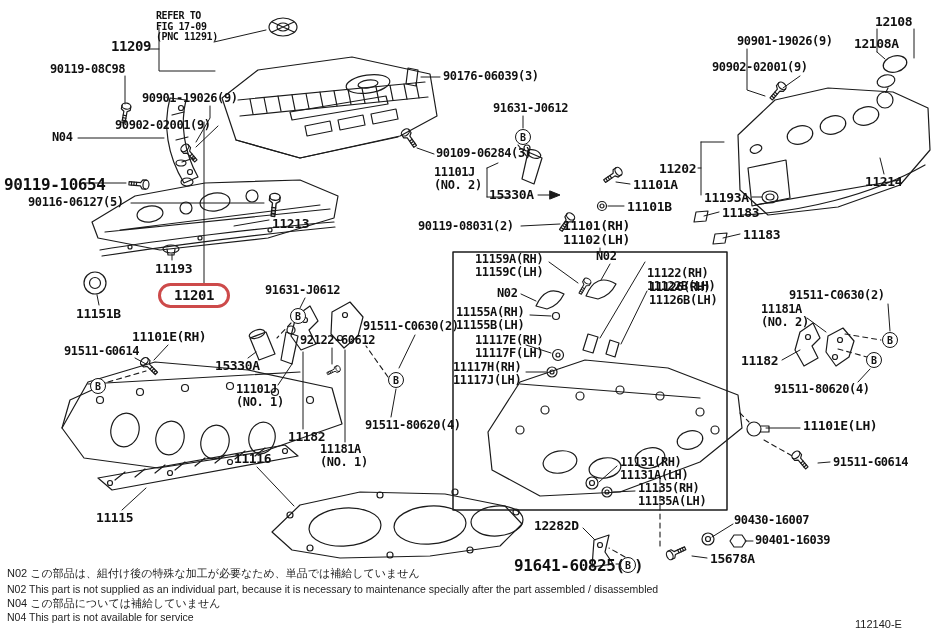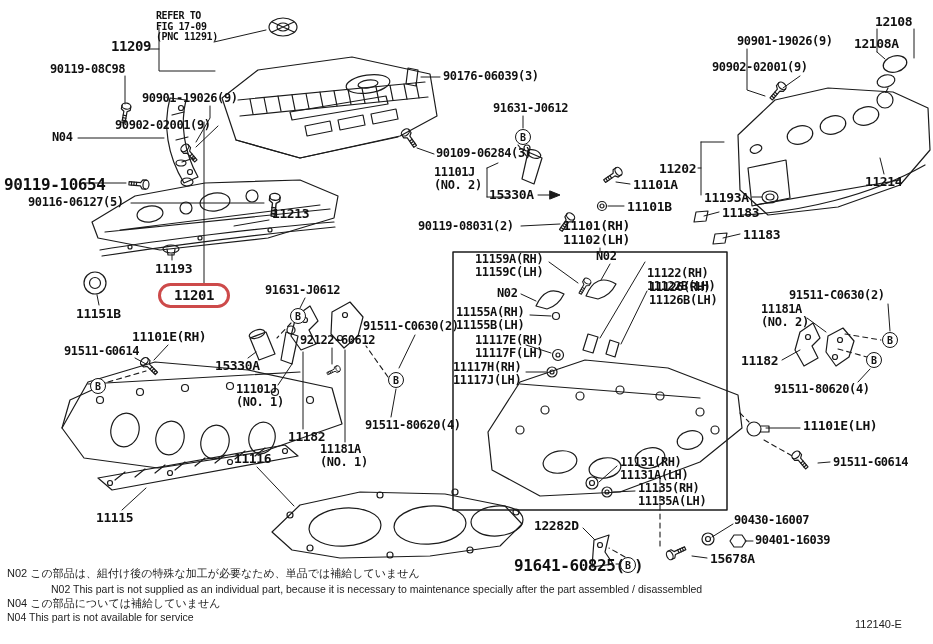--- a/index.html
+++ b/index.html
@@ -319,21 +319,21 @@
     <div class="lbl" style="left: 712px; top: 61px; font-size: 12px;">90902-02001(9)</div>
     <div class="lbl" style="left: 875px; top: 15px; font-size: 13px;">12108</div>
     <div class="lbl" style="left: 854px; top: 37px; font-size: 13px;">12108A</div>
     <div class="lbl" style="left: 659px; top: 162px; font-size: 13px;">11202</div>
     <div class="lbl" style="left: 633px; top: 178px; font-size: 13px;">11101A</div>
     <div class="lbl" style="left: 627px; top: 200px; font-size: 13px;">11101B</div>
     <div class="lbl" style="left: 704px; top: 191px; font-size: 13px;">11193A</div>
     <div class="lbl" style="left: 722px; top: 206px; font-size: 13px;">11183</div>
     <div class="lbl" style="left: 743px; top: 228px; font-size: 13px;">11183</div>
     <div class="lbl" style="left: 865px; top: 175px; font-size: 13px;">11214</div>
-    <div class="lbl" style="left: 272px; top: 207px; font-size: 13px;">11213</div>
+    <div class="lbl" style="left: 272px; top: 217px; font-size: 13px;">11213</div>
     <div class="lbl" style="left: 155px; top: 262px; font-size: 13px;">11193</div>
     <div class="lbl boxed" style="left: 158px; top: 283px; font-size: 14px; border-color: rgb(205, 74, 74);">11201</div>
     <div class="lbl" style="left: 265px; top: 284px; font-size: 12px;">91631-J0612</div>
     <div class="lbl" style="left: 76px; top: 307px; font-size: 13px;">11151B</div>
     <div class="lbl" style="left: 132px; top: 330px; font-size: 13px;">11101E(RH)</div>
     <div class="lbl" style="left: 64px; top: 345px; font-size: 12px;">91511-G0614</div>
     <div class="lbl" style="left: 215px; top: 359px; font-size: 13px;">15330A</div>
     <div class="lbl" style="left: 236px; top: 383px; font-size: 12px;">11101J
 (NO. 1)</div>
     <div class="lbl" style="left: 300px; top: 334px; font-size: 12px;">92122-60612</div>
@@ -368,21 +368,21 @@
     <div class="lbl" style="left: 741px; top: 354px; font-size: 13px;">11182</div>
     <div class="lbl" style="left: 774px; top: 383px; font-size: 12px;">91511-80620(4)</div>
     <div class="lbl" style="left: 803px; top: 419px; font-size: 13px;">11101E(LH)</div>
     <div class="lbl" style="left: 833px; top: 456px; font-size: 12px;">91511-G0614</div>
     <div class="lbl" style="left: 534px; top: 519px; font-size: 13px;">12282D</div>
     <div class="lbl" style="left: 514px; top: 557px; font-size: 16px;">91641-60825(2)</div>
     <div class="lbl" style="left: 734px; top: 514px; font-size: 12px;">90430-16007</div>
     <div class="lbl" style="left: 755px; top: 534px; font-size: 12px;">90401-16039</div>
     <div class="lbl" style="left: 710px; top: 552px; font-size: 13px;">15678A</div>
     <div class="lbl note" style="left: 7px; top: 568px; font-size: 11px;">N02 この部品は、組付け後の特殊な加工が必要なため、単品では補給していません</div>
-    <div class="lbl note" style="left: 7px; top: 584px; font-size: 10.5px; margin-left: 44px;">N02 This part is not supplied as an individual part, because it is necessary to maintenance specially after the part assembled / disassembled</div>
+    <div class="lbl note" style="left: 7px; top: 584px; font-size: 10.5px;">N02 This part is not supplied as an individual part, because it is necessary to maintenance specially after the part assembled / disassembled</div>
     <div class="lbl note" style="left: 7px; top: 598px; font-size: 11px;">N04 この部品については補給していません</div>
     <div class="lbl note" style="left: 7px; top: 612px; font-size: 10.5px;">N04 This part is not available for service</div>
     <div class="lbl note" style="left: 855px; top: 619px; font-size: 11px;">112140-E</div>
     <div class="mk" style="left: 515px; top: 129px;">B</div>
     <div class="mk" style="left: 290px; top: 308px;">B</div>
     <div class="mk" style="left: 388px; top: 372px;">B</div>
     <div class="mk" style="left: 90px; top: 378px;">B</div>
     <div class="mk" style="left: 882px; top: 332px;">B</div>
     <div class="mk" style="left: 866px; top: 352px;">B</div>
     <div class="mk" style="left: 620px; top: 557px;">B</div>

